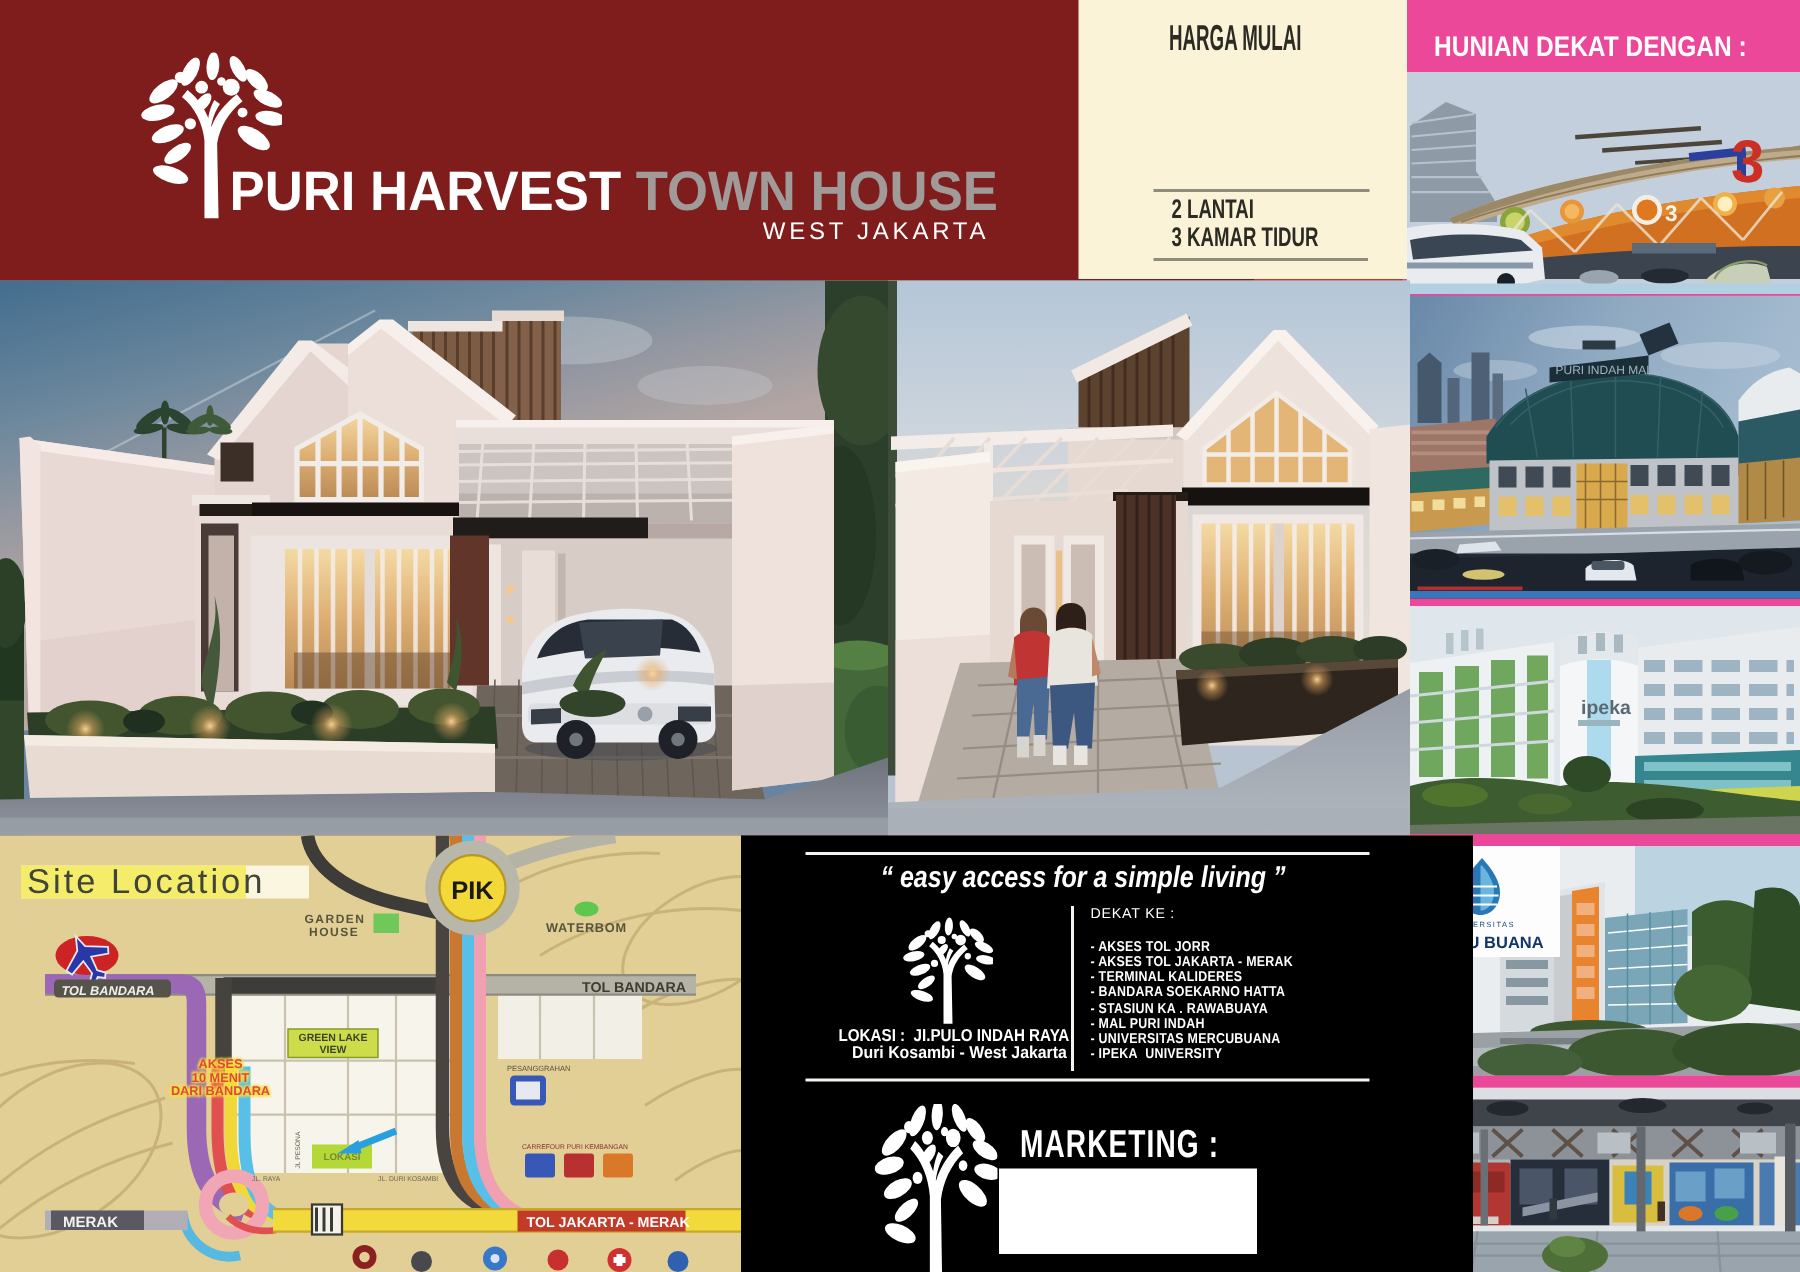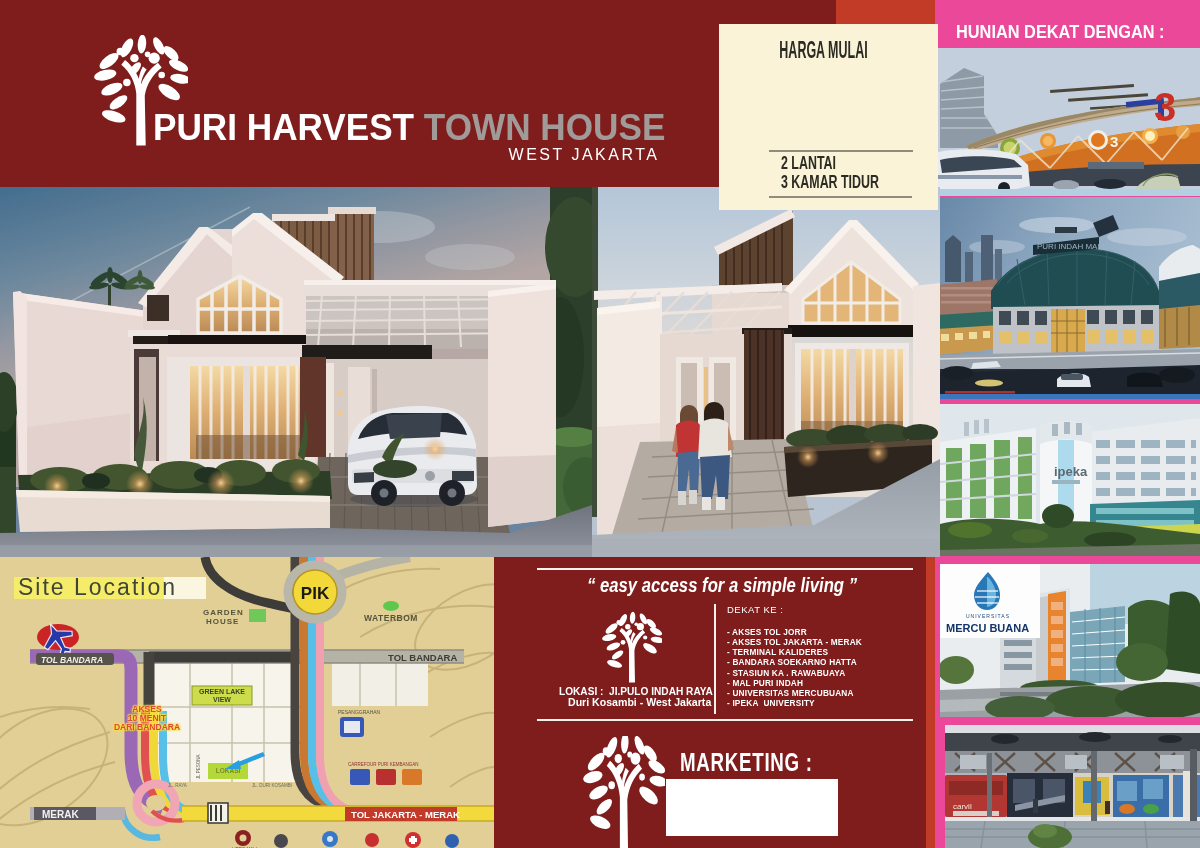--- a/index.html
+++ b/index.html
@@ -44,21 +44,21 @@
   </svg>
 
   <div class="abs" id="banner" style="left:0;top:0;width:836px;height:187px;background:#7f1d1d;">
     <svg class="abs" style="left:94px;top:35px;" width="94" height="113" viewBox="0 0 100 115">
         <use href="#tree"></use>
       </svg>
     <div class="abs" style="left:153px;top:107px;white-space:nowrap;font-weight:bold;font-size:37px;color:#fff;letter-spacing:0px;transform:scaleX(0.95);transform-origin:left;">PURI HARVEST <span style="color:#a09a98;">TOWN HOUSE</span></div>
     <div class="abs" style="left:499px;top:146px;width:170px;text-align:center;font-size:16px;color:#fff;letter-spacing:2.5px;">WEST JAKARTA</div>
   </div>
 
-  <div class="abs" id="harga" style="left:719px;top:0;width:219px;height:186px;background:#faf3d8;z-index:2;color:#2b2b24;margin-top:24px;">
+  <div class="abs" id="harga" style="left:719px;top:0;width:219px;height:186px;background:#faf3d8;z-index:2;color:#2b2b24;">
     <div class="abs" style="left:-5px;top:12px;width:219px;text-align:center;font-weight:bold;font-size:24px;transform:scaleX(0.52);letter-spacing:0px;">HARGA MULAI</div>
     <div class="abs" style="left:50px;top:126px;width:144px;height:1.5px;background:#8f8c7c;"></div>
     <div class="abs" style="left:62px;top:130px;font-weight:bold;font-size:18px;transform:scaleX(0.69);transform-origin:left;line-height:18.6px;">2 LANTAI<br>3 KAMAR TIDUR</div>
     <div class="abs" style="left:50px;top:172px;width:143px;height:1.5px;background:#8f8c7c;"></div>
   </div>
 
   <div class="abs" id="rightcol" style="left:935px;top:0;width:265px;height:848px;background:#ec4899;">
     <div class="abs" style="left:21px;top:21px;font-weight:bold;font-size:19px;color:#fff;white-space:nowrap;transform:scaleX(0.86);transform-origin:left;">HUNIAN DEKAT DENGAN :</div>
 
     <svg class="abs" style="left:3px;top:48px;" width="262" height="148" viewBox="0 0 262 148">
@@ -921,21 +921,21 @@
       <circle cx="372" cy="283" r="7" fill="#c83030"></circle>
       <circle cx="413" cy="283" r="8" fill="#d03030"></circle>
           <rect x="409" y="281" width="8" height="4" fill="#fff"></rect>
           <rect x="411" y="279" width="4" height="8" fill="#fff"></rect>
       <circle cx="452" cy="284" r="7" fill="#3060b0"></circle>
       <text x="232" y="294" font-size="4.5" fill="#55543c">LIPPO MALL</text>
     </g>
   </svg>
   </div>
 
-  <div class="abs" id="redpanel" style="left:494px;top:557px;width:432px;height:291px;background:#7f1d1d;color:#fff;">
+  <div class="abs" id="redpanel" style="left:494px;top:557px;width:488px;height:291px;background:#000000;color:#fff;">
     <div class="abs" style="left:43px;top:11px;width:376px;height:2px;background:#f6f2ee;"></div>
     <div class="abs" style="left:5px;top:17px;width:446px;text-align:center;font-size:20px;font-style:italic;font-weight:bold;white-space:nowrap;transform:scaleX(0.835);">“ easy access for a simple living ”</div>
     <svg class="abs" style="left:108px;top:51px;" width="60" height="80" viewBox="0 0 100 115">
         <use href="#tree"></use>
       </svg>
     <div class="abs" style="left:220px;top:47px;width:2px;height:110px;background:#f6f2ee;"></div>
     <div class="abs" style="left:65px;top:128px;font-weight:bold;font-size:11.5px;white-space:nowrap;transform:scaleX(0.88);transform-origin:left;">LOKASI :&nbsp;&nbsp;JI.PULO INDAH RAYA</div>
     <div class="abs" style="left:74px;top:139px;font-weight:bold;font-size:11.5px;white-space:nowrap;transform:scaleX(0.92);transform-origin:left;">Duri Kosambi - West Jakarta</div>
     <div class="abs" style="left:233px;top:47px;font-weight:normal;font-size:9.5px;letter-spacing:0.5px;">DEKAT KE :</div>
     <div class="abs" style="left:233px;top:70px;font-weight:bold;font-size:9.5px;line-height:10.15px;letter-spacing:0.2px;white-space:nowrap;transform:scaleX(0.87);transform-origin:left;">

